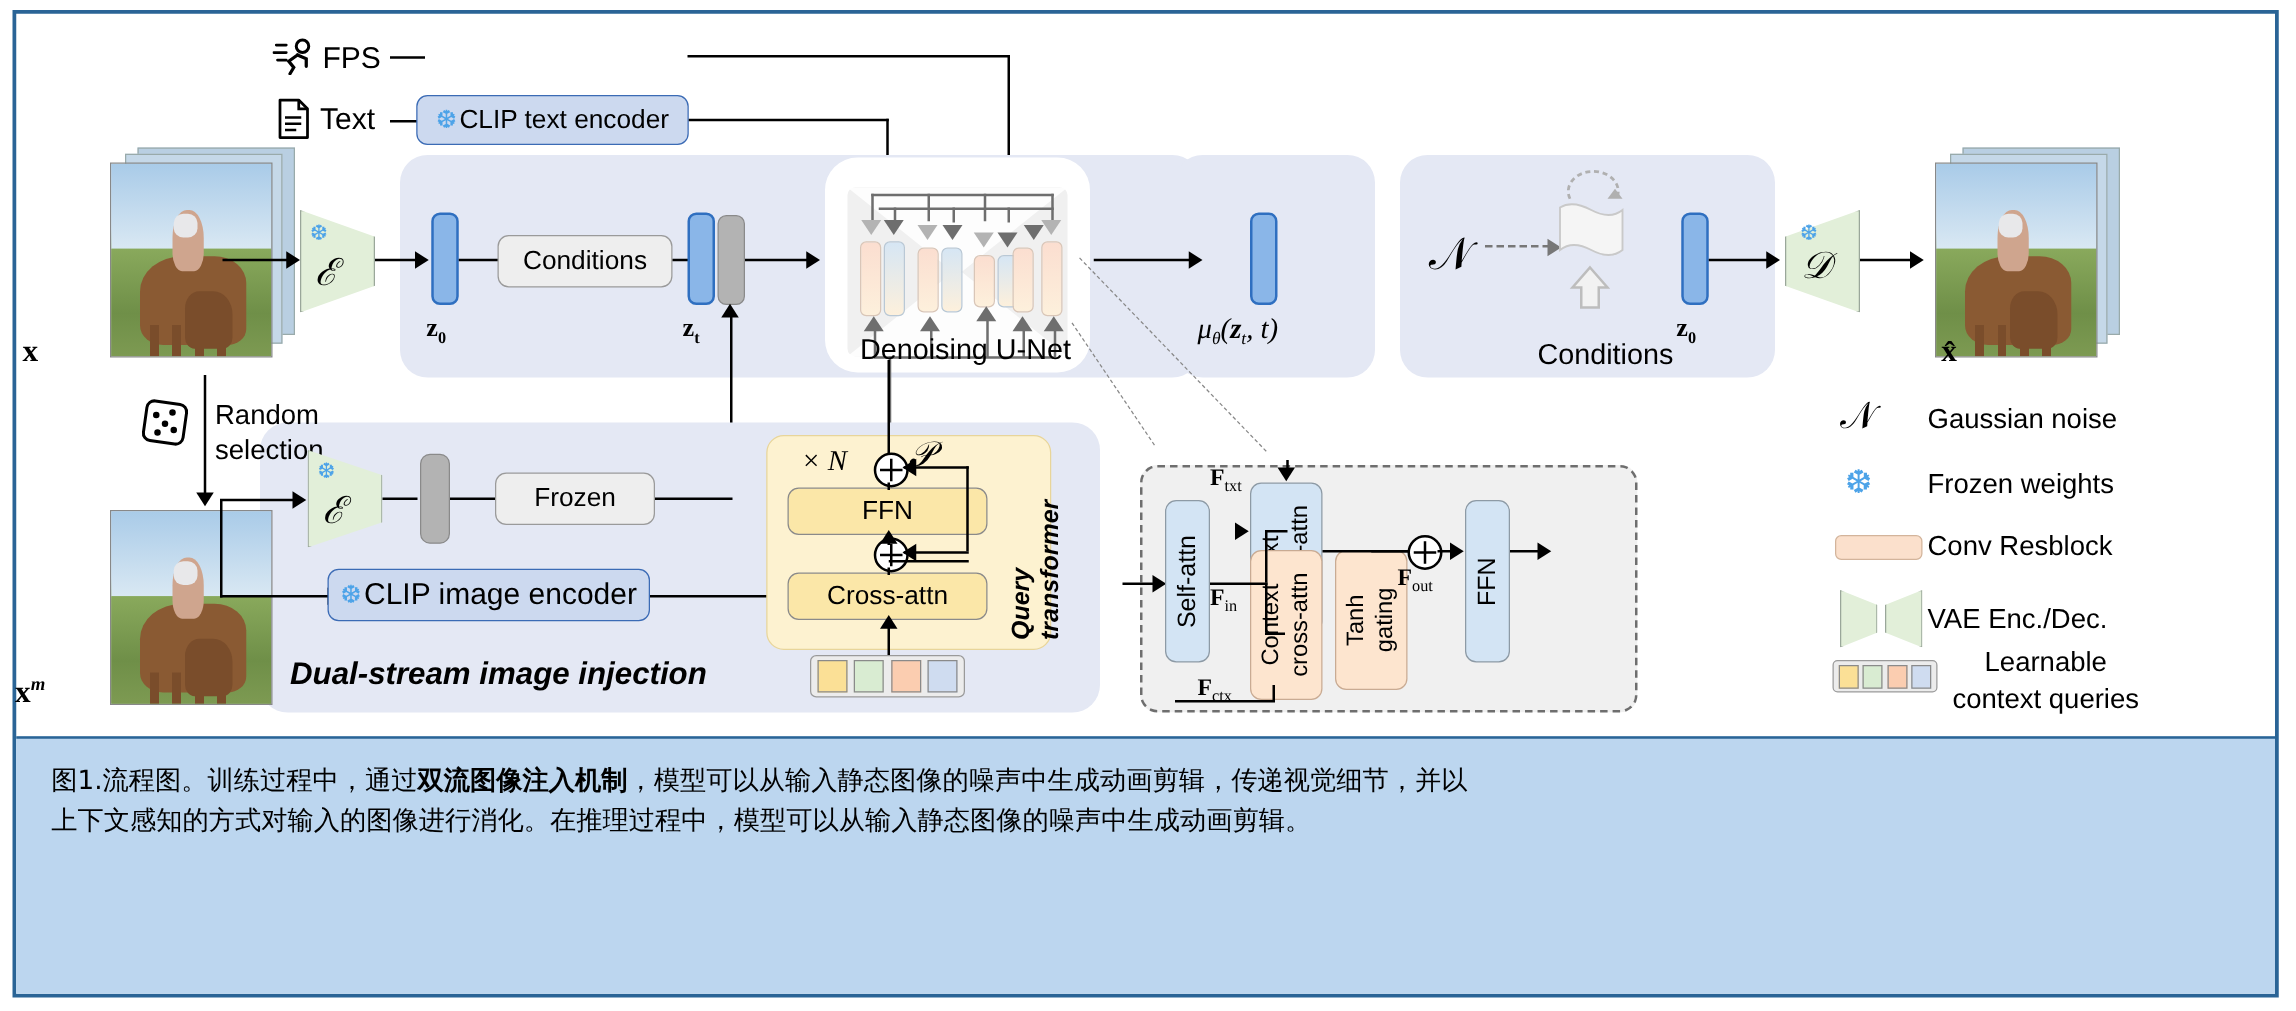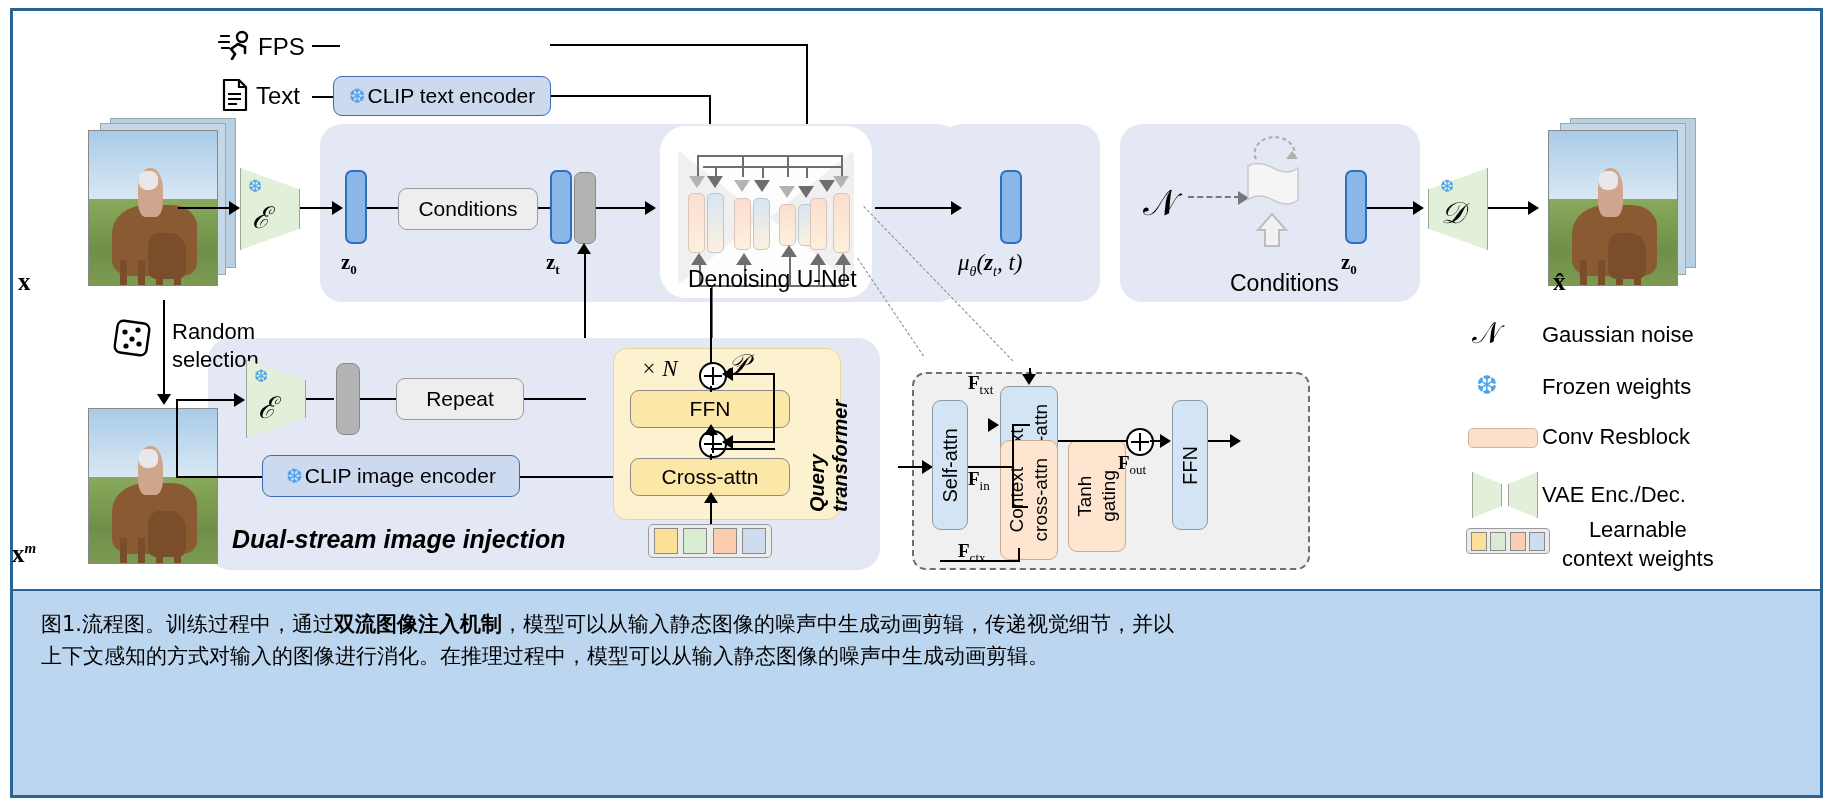--- a/index.html
+++ b/index.html
@@ -330,27 +330,27 @@
 
   <div class="abs vae-e trapR" style="left:246px;top:360px;width:60px;height:78px;"></div>
   <div class="abs snow" style="left:254px;top:368px;font-size:17px;">❆</div>
   <div class="lbl mathser" style="left:258px;top:386px;font-size:30px;font-style:italic;">ℰ</div>
 
   <div class="abs bl-h" style="left:306px;top:398px;width:28px;"></div>
   <div class="abs graybar2" style="left:336px;top:363px;width:24px;height:72px;"></div>
   <div class="abs bl-h" style="left:360px;top:398px;width:38px;"></div>
 
   <div class="abs rbox grayboxes" style="left:396px;top:378px;width:128px;height:42px;">
-    <span style="font-size:21px;">Repeat</span>
+    <span style="font-size:21px;">Frozen</span>
   </div>
   <div class="abs bl-h" style="left:524px;top:398px;width:62px;"></div>
 
   <div class="abs rbox bluebox" style="left:262px;top:455px;width:258px;height:42px;">
     <span class="snow" style="margin-right:2px;">❆</span>
-    <span style="font-size:21px;">CLIP image encoder</span>
+    <span style="font-size:24px;">CLIP image encoder</span>
   </div>
   <div class="abs bl-h" style="left:520px;top:476px;width:118px;"></div>
   <div class="abs tri-r" style="left:636px;top:470px;"></div>
 
   <div class="lbl" style="left:232px;top:525px;font-size:25px;font-weight:bold;font-style:italic;">Dual-stream image injection</div>
 
   <div class="abs" style="left:613px;top:348px;width:228px;height:172px;background:#fdf2d0;border:1.6px solid #e8d59a;border-radius:14px;"></div>
   <div class="lbl mathser" style="left:641px;top:356px;font-size:23px;font-style:italic;">× N</div>
   <div class="lbl mathser" style="left:727px;top:349px;font-size:28px;font-style:italic;">𝒫</div>
   <div class="abs vert" style="left:806px;top:352px;font-size:20px;font-weight:bold;font-style:italic;height:160px;">Query transformer</div>
@@ -472,21 +472,21 @@
     <div class="abs vae-e trapL" style="left:48px;top:162px;width:30px;height:46px;"></div>
     <div class="abs" style="left:82px;top:172px;font-size:22px;">VAE Enc./Dec.</div>
 
     <div class="abs" style="left:6px;top:218px;width:84px;height:26px;background:#ececec;border:1.6px solid #9a9a9a;border-radius:4px;display:flex;align-items:center;justify-content:space-evenly;">
       <div style="width:14px;height:17px;background:#fbe096;border:1.2px solid #8a8a8a;"></div>
       <div style="width:14px;height:17px;background:#d9ecd2;border:1.2px solid #8a8a8a;"></div>
       <div style="width:14px;height:17px;background:#fbcdb0;border:1.2px solid #8a8a8a;"></div>
       <div style="width:14px;height:17px;background:#cfdcf0;border:1.2px solid #8a8a8a;"></div>
     </div>
     <div class="abs" style="left:102px;top:206px;font-size:22px;line-height:1.3;text-align:center;">
-      <span>Learnable</span><br><span>context weights</span>
+      <span>Learnable</span><br><span>context queries</span>
     </div>
   </div>
 
   <div class="caption" style="left:13px;top:589px;width:1807px;height:206px;padding:18px 28px;box-sizing:border-box;">
     <p>
       <span>图1.流程图。训练过程中，通过</span><span class="cap-b">双流图像注入机制</span><span>，模型可以从输入静态图像的噪声中生成动画剪辑，传递视觉细节，并以</span>
     </p>
     <p>上下文感知的方式对输入的图像进行消化。在推理过程中，模型可以从输入静态图像的噪声中生成动画剪辑。</p>
   </div>
 </div>

